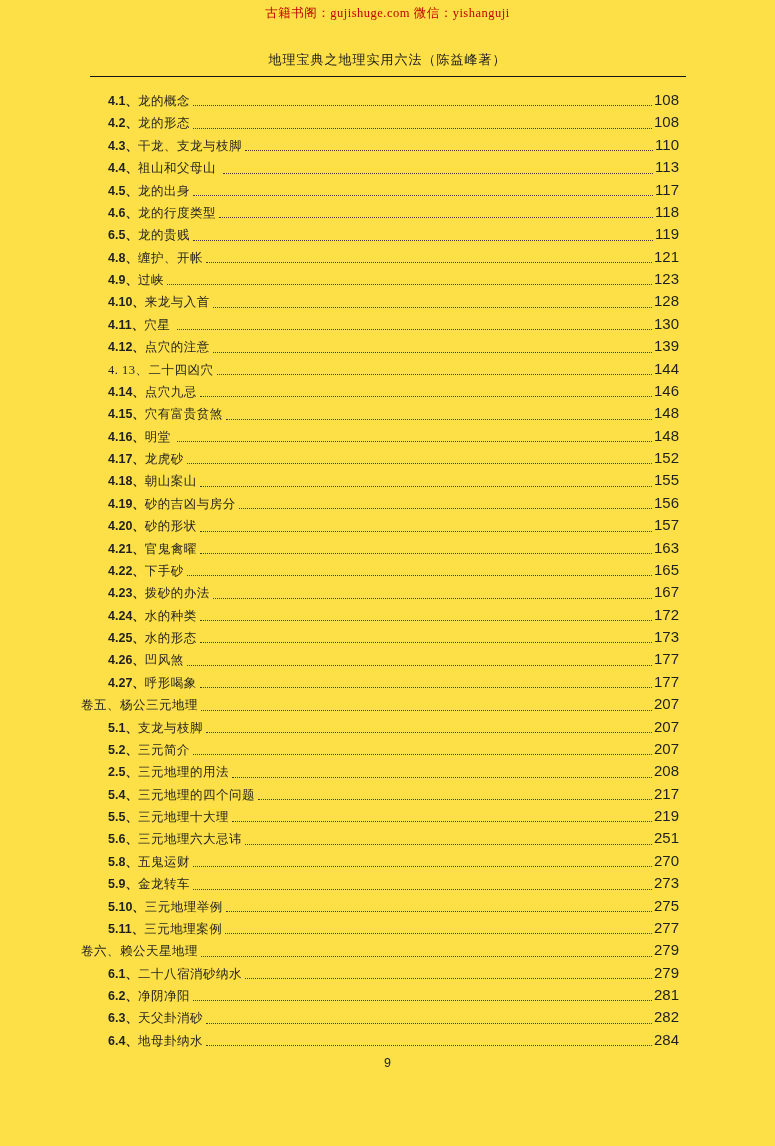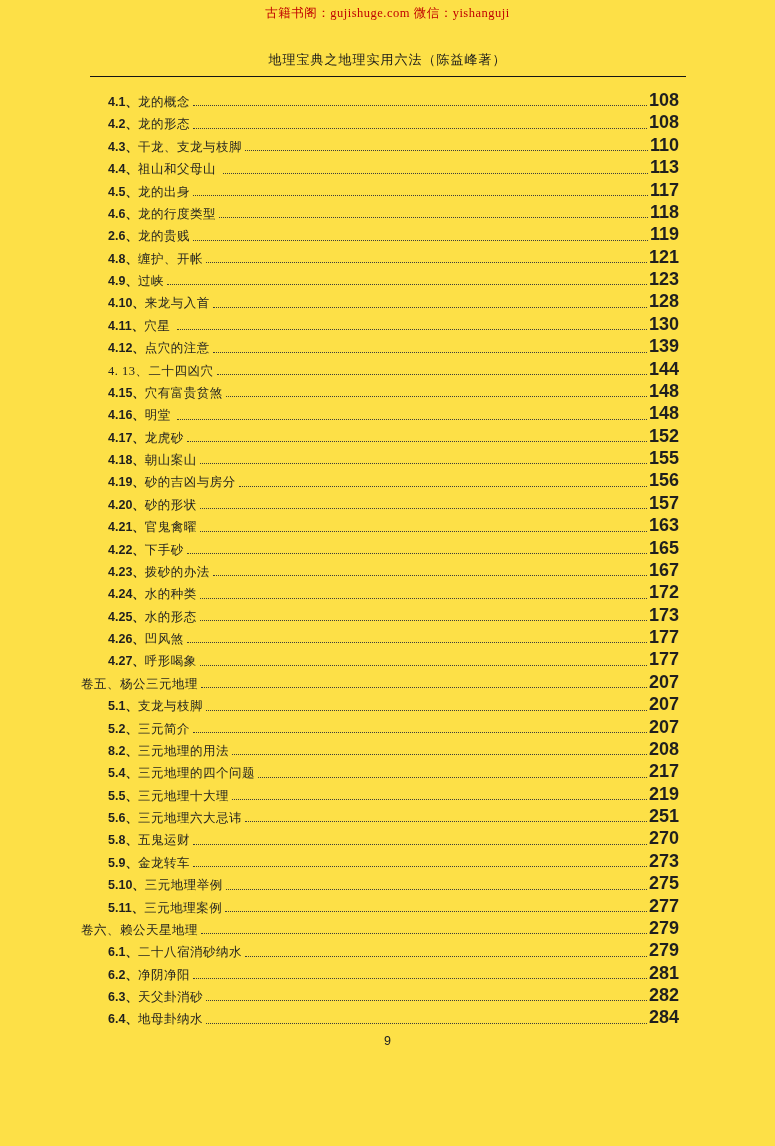--- a/index.html
+++ b/index.html
@@ -62,22 +62,22 @@
   }
   .dots {
     flex: 1;
     align-self: flex-end;
     margin: 0 2px 5px 3px;
     border-bottom: 1.9px dotted #3c3c3c;
     min-width: 8px;
   }
   .pagenum {
     font-family: "Liberation Sans", sans-serif;
-    font-weight: bold;
-    font-size: 18px;
+    font-weight: normal;
+    font-size: 15px;
     color: #1f1f1f;
   }
   .page-footer {
     margin-top: 5px;
     text-align: center;
     font-size: 12.5px;
     color: #222222;
     font-family: "Liberation Sans", sans-serif;
   }
 </style>
@@ -123,21 +123,21 @@
     <span class="dots"></span>
     <span class="pagenum">117</span>
   </div>
       <div class="toc-row level2">
     <span class="num">4.6、</span>
     <span class="title">龙的行度类型</span>
     <span class="dots"></span>
     <span class="pagenum">118</span>
   </div>
       <div class="toc-row level2">
-    <span class="num">2.6、</span>
+    <span class="num">6.5、</span>
     <span class="title">龙的贵贱</span>
     <span class="dots"></span>
     <span class="pagenum">119</span>
   </div>
       <div class="toc-row level2">
     <span class="num">4.8、</span>
     <span class="title">缠护、开帐</span>
     <span class="dots"></span>
     <span class="pagenum">121</span>
   </div>
@@ -165,20 +165,26 @@
     <span class="dots"></span>
     <span class="pagenum">139</span>
   </div>
       <div class="toc-row level2 variant-serif">
     <span class="num">4. 13、</span>
     <span class="title">二十四凶穴</span>
     <span class="dots"></span>
     <span class="pagenum">144</span>
   </div>
       <div class="toc-row level2">
+    <span class="num">4.14、</span>
+    <span class="title">点穴九忌</span>
+    <span class="dots"></span>
+    <span class="pagenum">146</span>
+  </div>
+      <div class="toc-row level2">
     <span class="num">4.15、</span>
     <span class="title">穴有富贵贫煞</span>
     <span class="dots"></span>
     <span class="pagenum">148</span>
   </div>
       <div class="toc-row level2">
     <span class="num">4.16、</span>
     <span class="title">明堂 </span>
     <span class="dots"></span>
     <span class="pagenum">148</span>
@@ -261,21 +267,21 @@
     <span class="dots"></span>
     <span class="pagenum">207</span>
   </div>
       <div class="toc-row level2">
     <span class="num">5.2、</span>
     <span class="title">三元简介</span>
     <span class="dots"></span>
     <span class="pagenum">207</span>
   </div>
       <div class="toc-row level2">
-    <span class="num">8.2、</span>
+    <span class="num">2.5、</span>
     <span class="title">三元地理的用法</span>
     <span class="dots"></span>
     <span class="pagenum">208</span>
   </div>
       <div class="toc-row level2">
     <span class="num">5.4、</span>
     <span class="title">三元地理的四个问题</span>
     <span class="dots"></span>
     <span class="pagenum">217</span>
   </div>

